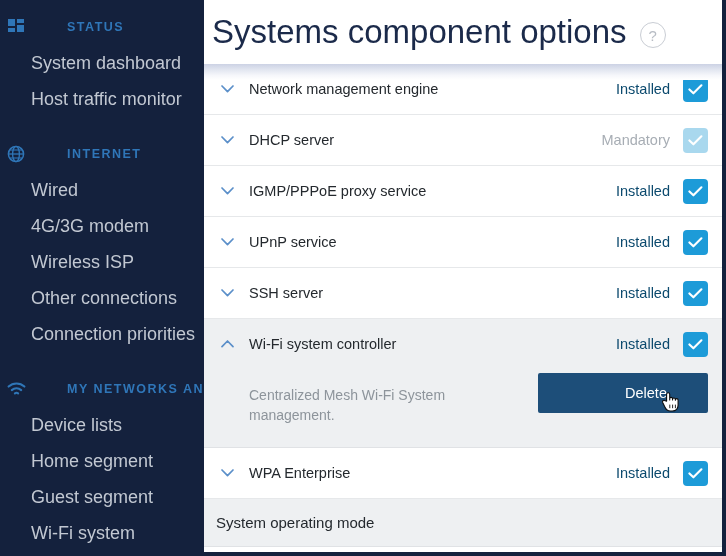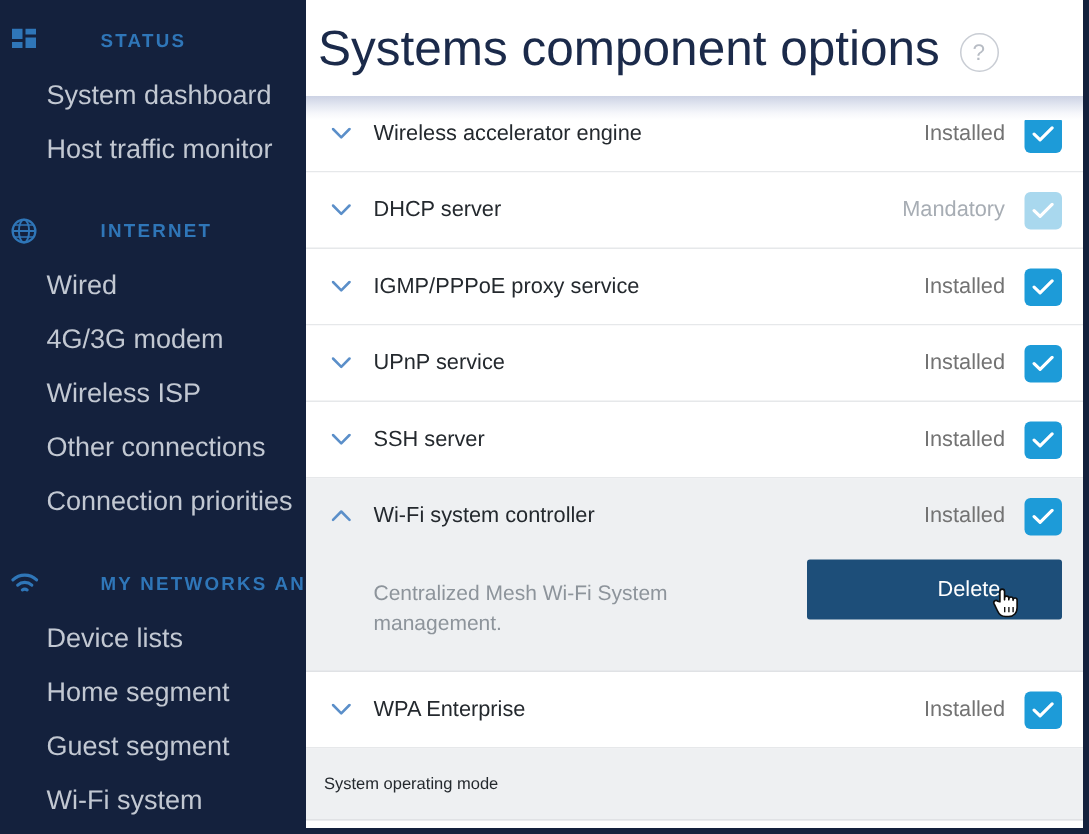--- a/index.html
+++ b/index.html
@@ -167,21 +167,21 @@
     flex: 1;
     font-size: 14.5px;
     color: #24292e;
     white-space: nowrap;
     overflow: hidden;
     text-overflow: ellipsis;
   }
 
   .row-status {
     font-size: 14.5px;
-    color: #737373;
+    color: #0c4a6e;
     margin-right: 13px;
     white-space: nowrap;
   }
   .row-status.muted { color: #a7adb4; }
 
   .cbx {
     width: 25px;
     height: 25px;
     min-width: 25px;
     border-radius: 4px;
@@ -225,21 +225,21 @@
   .section-row {
     background: #eef0f2;
     border-bottom: 1px solid #e0e2e5;
     padding: 0 14px 0 12px;
     height: 48px;
     display: flex;
     align-items: center;
   }
 
   .section-row-label {
-    font-size: 11px;
+    font-size: 15px;
     color: #24292e;
   }
 
   #cursor {
     position: absolute;
     left: 660px;
     top: 391px;
     width: 20px;
     height: 22px;
     pointer-events: none;
@@ -323,21 +323,21 @@
     <div id="list-scroll">
       <div id="top-shadow"></div>
 
       <div class="row">
         <div class="row-head">
           <span class="chev">
             <svg width="13" height="8" viewBox="0 0 13 8">
                 <path d="M1 1 L6.5 6.6 L12 1" fill="none" stroke="#5b8fc9" stroke-width="1.7" stroke-linecap="round" stroke-linejoin="round"></path>
               </svg>
           </span>
-          <span class="row-label">Wireless accelerator engine</span>
+          <span class="row-label">Network management engine</span>
           <span class="row-status">Installed</span>
           <span class="cbx">
             <svg width="15" height="11" viewBox="0 0 15 11">
                 <path d="M1.4 5.4 L5.4 9.3 L13.4 1.3" fill="none" stroke="#ffffff" stroke-width="2.1" stroke-linecap="round" stroke-linejoin="round"></path>
               </svg>
           </span>
         </div>
       </div>
 
       <div class="row">

